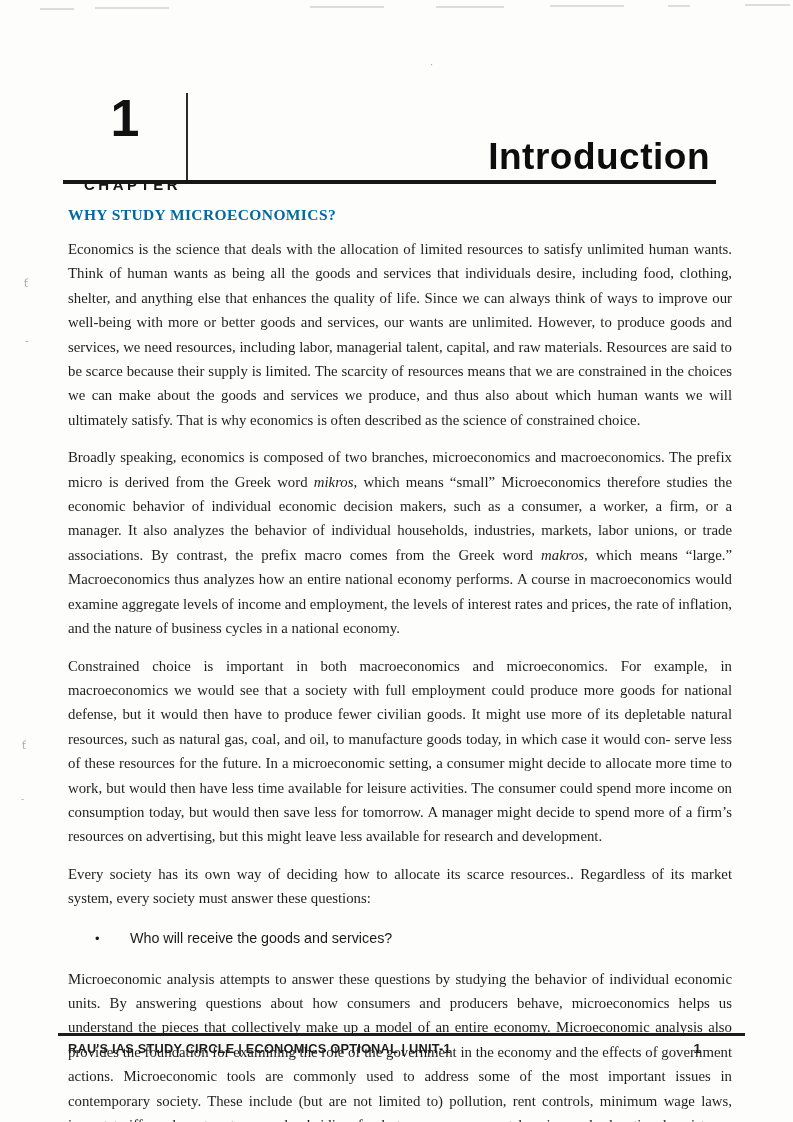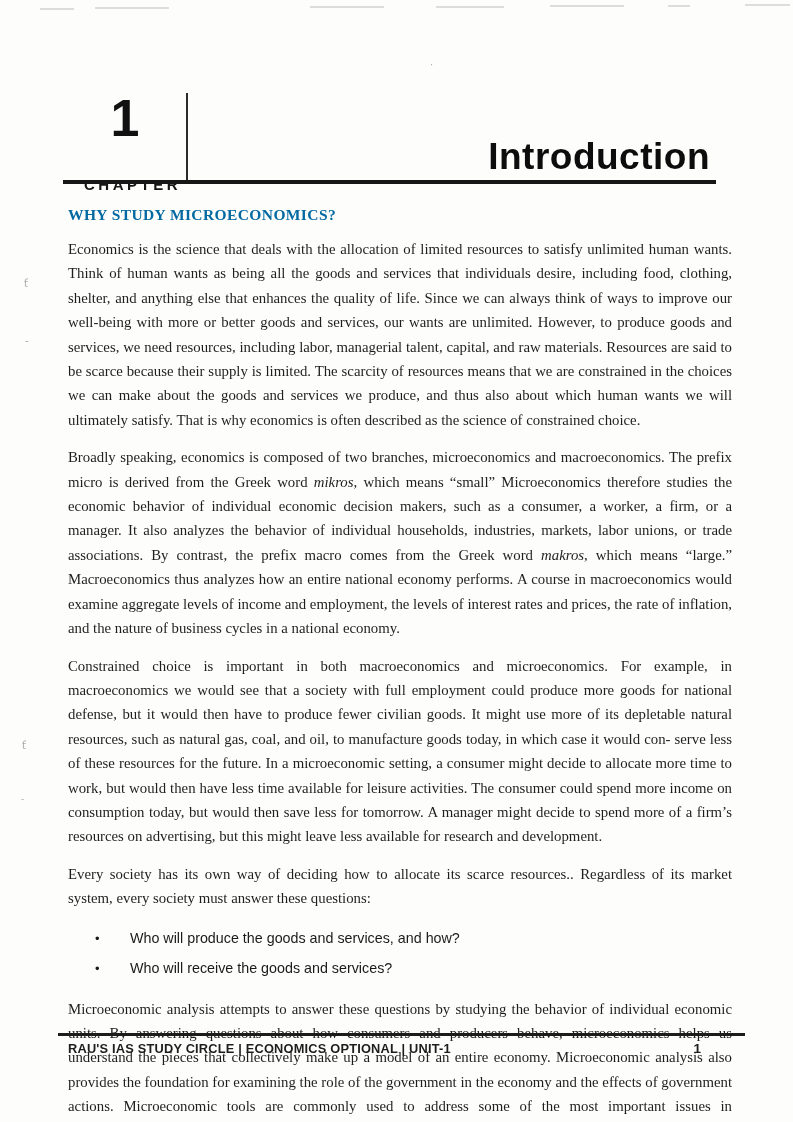--- a/index.html
+++ b/index.html
@@ -117,21 +117,20 @@
     <div class="header-rule"></div>
   </header>
 
   <main>
     <h2 class="section-heading">WHY STUDY MICROECONOMICS?</h2>
     <p><span>Economics is the science that deals with the allocation of limited resources to satisfy unlimited human wants. Think of human wants as being all the goods and services that individuals desire, including food, clothing, shelter, and anything else that enhances the quality of life. Since we can always think of ways to improve our well-being with more or better goods and services, our wants are unlimited. However, to produce goods and services, we need resources, including labor, managerial talent, capital, and raw materials. Resources are said to be scarce because their supply is limited. The scarcity of resources means that we are constrained in the choices we can make about the goods and services we produce, and thus also about which human wants we will ultimately satisfy. That is why economics is often described as the science of constrained choice.</span></p>
     <p><span>Broadly speaking, economics is composed of two branches, microeconomics and macroeconomics. The prefix micro is derived from the Greek word </span><em>mikros</em><span>, which means “small” Microeconomics therefore studies the economic behavior of individual economic decision makers, such as a consumer, a worker, a firm, or a manager. It also analyzes the behavior of individual households, industries, markets, labor unions, or trade associations. By contrast, the prefix macro comes from the Greek word </span><em>makros</em><span>, which means “large.” Macroeconomics thus analyzes how an entire national economy performs. A course in macroeconomics would examine aggregate levels of income and employment, the levels of interest rates and prices, the rate of inflation, and the nature of business cycles in a national economy.</span></p>
     <p><span>Constrained choice is important in both macroeconomics and microeconomics. For example, in macroeconomics we would see that a society with full employment could produce more goods for national defense, but it would then have to produce fewer civilian goods. It might use more of its depletable natural resources, such as natural gas, coal, and oil, to manufacture goods today, in which case it would con- serve less of these resources for the future. In a microeconomic setting, a consumer might decide to allocate more time to work, but would then have less time available for leisure activities. The consumer could spend more income on consumption today, but would then save less for tomorrow. A manager might decide to spend more of a firm’s resources on advertising, but this might leave less available for research and development.</span></p>
     <p><span>Every society has its own way of deciding how to allocate its scarce resources.. Regardless of its market system, every society must answer these questions:</span></p>
     <ul class="questions">
-      <li>Who will produce the goods and services, and how?</li>
       <li>Who will receive the goods and services?</li>
     </ul>
     <p><span>Microeconomic analysis attempts to answer these questions by studying the behavior of individual economic units. By answering questions about how consumers and producers behave, microeconomics helps us understand the pieces that collectively make up a model of an entire economy. Microeconomic analysis also provides the foundation for examining the role of the government in the economy and the effects of government actions. Microeconomic tools are commonly used to address some of the most important issues in contemporary society. These include (but are not limited to) pollution, rent controls, minimum wage laws, import tariffs and quotas, taxes and subsidies, food stamps, government housing and educational assistance programs, government health care programs, workplace safety, and the regulation of private firms.</span></p>
   </main>
 
   <footer>
     <div class="footer-text">RAU'S IAS STUDY CIRCLE | ECONOMICS OPTIONAL | UNIT-1</div>
     <div class="page-number">1</div>
   </footer>
 

